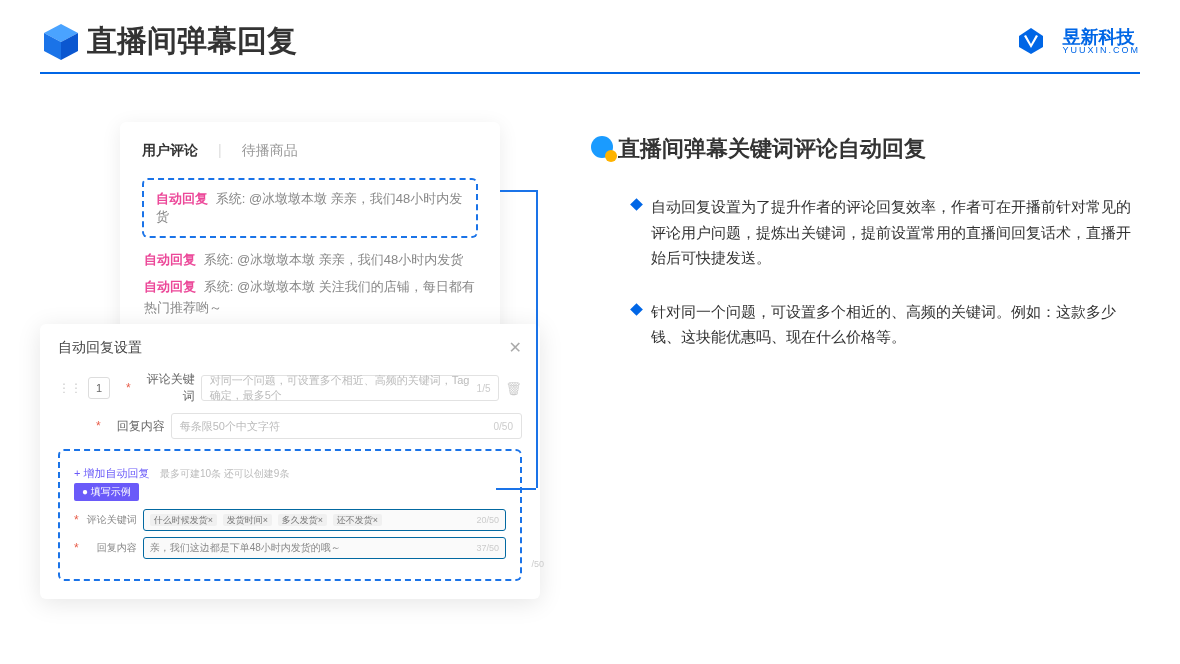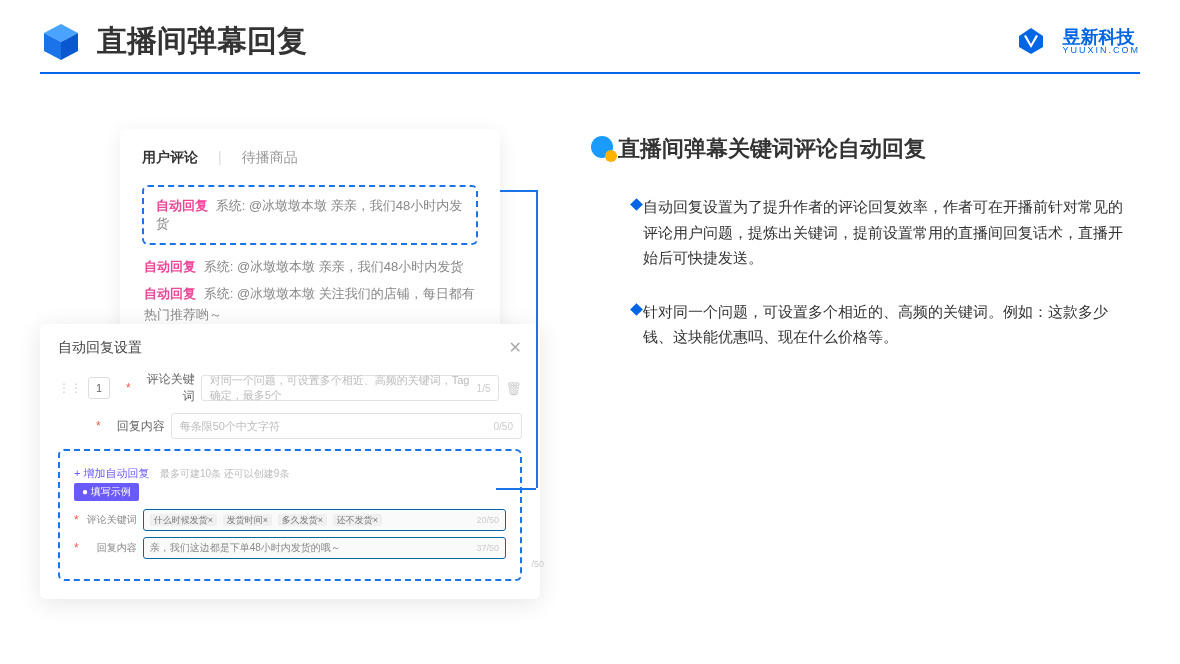--- a/index.html
+++ b/index.html
@@ -1,35 +1,35 @@
 <!DOCTYPE html>
 <html><head>
 <meta charset="utf-8">
 <style>
 *{margin:0;padding:0;box-sizing:border-box;font-family:"Microsoft YaHei","PingFang SC",sans-serif}
 body{width:1180px;height:664px;background:#fff;position:relative;overflow:hidden}
 
 
 .header{padding:20px 40px 10px 40px;display:flex;align-items:center;justify-content:space-between}
-.header-left{display:flex;align-items:center;gap:15px}
+.header-left{display:flex;align-items:center;gap:5px}
 .cube-icon{width:42px;height:42px;position:relative}
 .page-title{font-size:30px;font-weight:600;color:#333}
 .brand{display:flex;align-items:center;gap:16px}
 .brand-text{display:flex;flex-direction:column;line-height:1}
 .brand-cn{font-size:18px;font-weight:700;color:#0066e6}
 .brand-en{font-size:9px;letter-spacing:2px;color:#0066e6}
 .hr-line{height:2px;background:#0066e6;margin:0 40px}
 
 
 .main{display:flex;padding:40px 40px 0 40px;gap:20px}
 .left-col{width:500px;position:relative}
 .right-col{flex:1;padding-left:30px;padding-top:20px}
 
 
-.card-top{position:absolute;left:80px;top:15px;width:380px;background:#fff;box-shadow:0 4px 20px rgba(0,0,0,.08);border-radius:6px;padding:20px 22px 30px 22px;z-index:2}
+.card-top{position:absolute;left:80px;top:8px;width:380px;background:#fff;box-shadow:0 4px 20px rgba(0,0,0,.08);border-radius:6px;padding:20px 22px 30px 22px;z-index:2}
 .tabs{display:flex;gap:20px;font-size:14px;margin-bottom:18px}
 .tab{color:#999}
 .tab.active{color:#333;font-weight:700}
 .tab-sep{color:#ddd}
 .comment-box{border:2px dashed #1a73e8;border-radius:6px;padding:10px 12px;font-size:13px;color:#555;margin-bottom:12px;position:relative}
 .comment-line{font-size:13px;color:#555;margin-bottom:6px;line-height:1.6;padding:0 2px}
 .tag-auto{color:#ec4899;font-weight:600;margin-right:4px}
 .tag-sys{color:#888}
 .mention{color:#888}
 
@@ -57,21 +57,21 @@
 .row-2{display:flex;align-items:center;gap:6px;margin-bottom:8px;margin-left:38px}
 
 
 .conn-v{position:absolute;width:2px;background:#1a73e8;z-index:4}
 .conn-h{position:absolute;height:2px;background:#1a73e8;z-index:4}
 
 
 .rtitle-row{display:flex;align-items:center;gap:0;margin-bottom:30px}
 .bubble-icon{width:28px;height:28px;position:relative}
 .rtitle{font-size:22px;font-weight:600;color:#333}
-.bullet-item{display:flex;gap:2px;margin:0 0 28px 42px;max-width:500px}
+.bullet-item{display:flex;gap:10px;margin:0 0 28px 42px;max-width:500px}
 .diamond{width:9px;height:9px;background:#0066e6;transform:rotate(45deg);flex-shrink:0;margin-top:6px}
 .btxt{font-size:15px;color:#333;line-height:1.7}
 .ex-cnt{font-size:9px;color:#ccc}
 </style>
 </head>
 <body>
 
 <div class="header">
   <div class="header-left">
     <div class="cube-icon">

